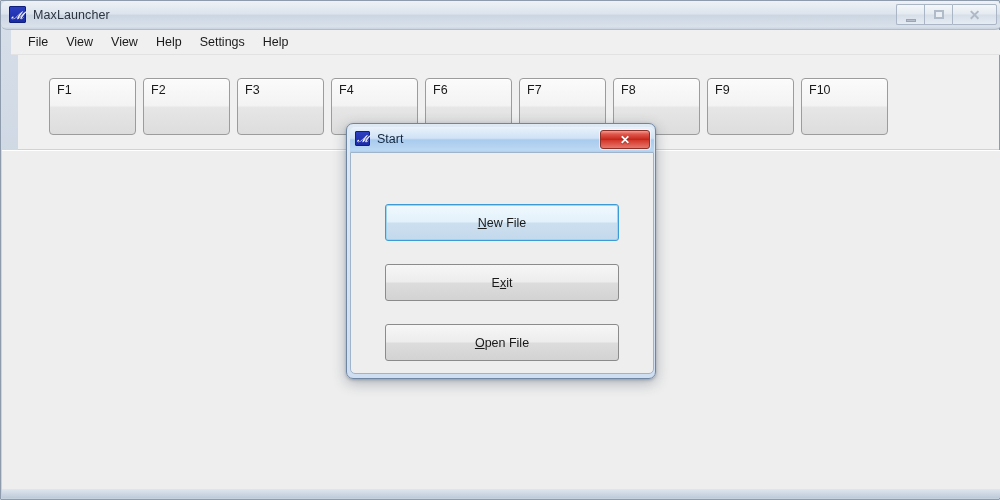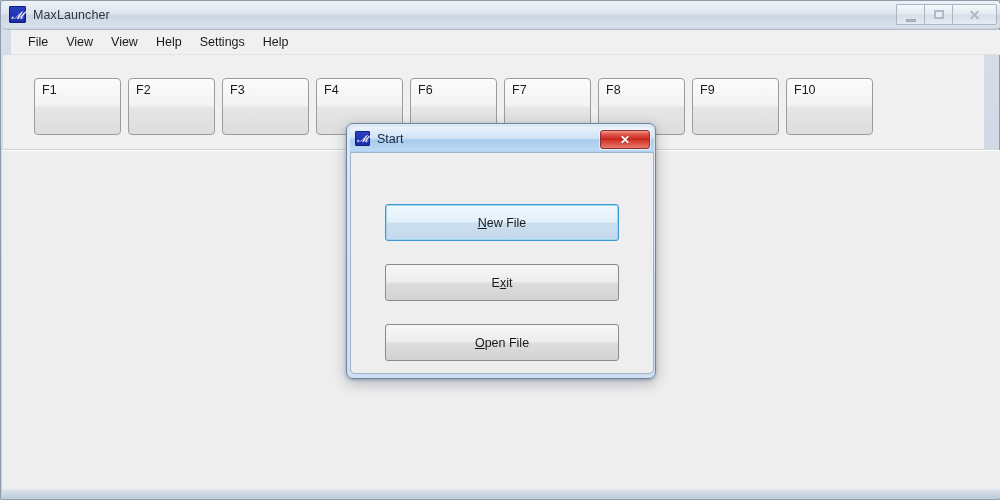--- a/index.html
+++ b/index.html
@@ -136,21 +136,21 @@
     font-size: 12.5px;
     color: #1a1a1a;
     padding: 4px 9px;
     cursor: default;
     white-space: nowrap;
   }
 
   
   #fkey-strip {
     position: absolute;
-    left: 2px; top: 54px;
+    left: 17px; top: 54px;
     width: 981px;
     height: 94px;
     background: #f0f0f0;
     border-bottom: 1px solid #d2d2d2;
   }
   #fkey-row {
     position: absolute;
     left: 31px; top: 23px;
     display: flex;
     gap: 7px;

